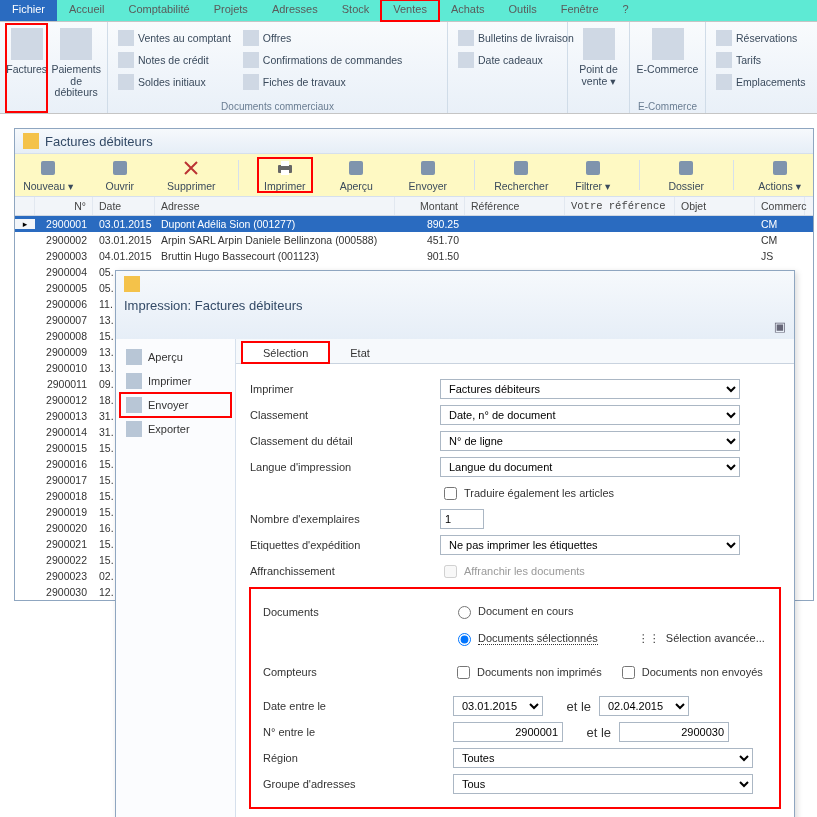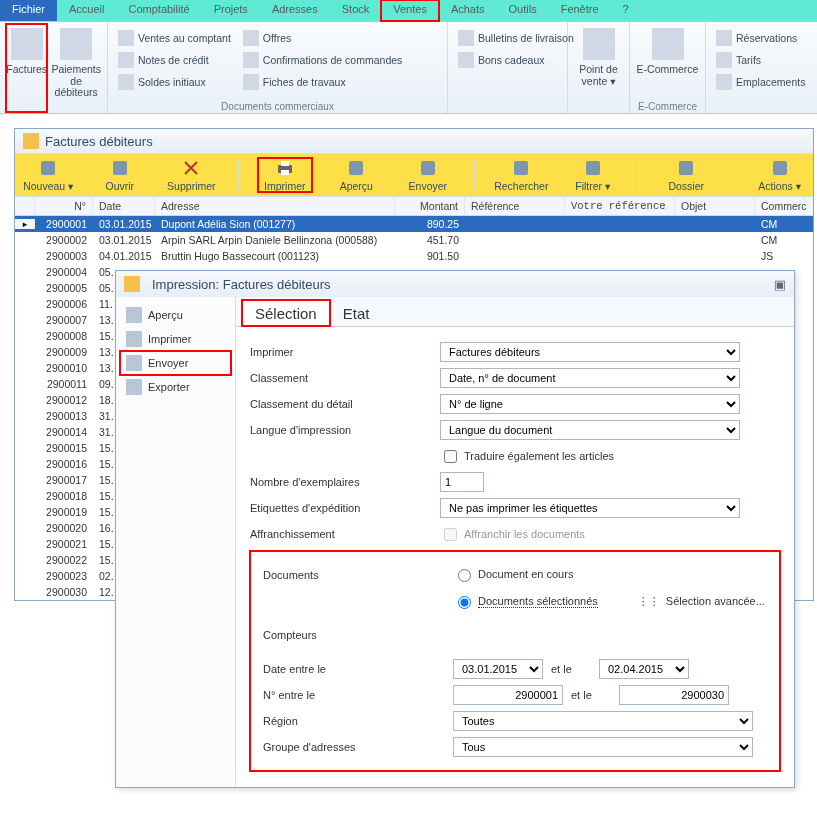--- a/index.html
+++ b/index.html
@@ -26,21 +26,21 @@
 
   
   .workspace { padding: 14px 0 0 14px; }
 
   
   .window { border: 1px solid #8fa6c0; background: #fff; width: 800px; }
   .window-title { background: linear-gradient(#f6f9fc,#e6eef7); padding: 4px 8px; font-size: 13px; color: #334a66; display: flex; align-items: center; gap: 6px; }
   .window-title .ico { width: 16px; height: 16px; background: #f4c24a; display: inline-block; }
 
   
-  .toolbar { display: flex; background: #fde047; border-top: 1px solid #d6e0ec; border-bottom: 1px solid #d6e0ec; padding: 4px 6px; gap: 17px; }
+  .toolbar { display: flex; background: #fef9c3; border-top: 1px solid #d6e0ec; border-bottom: 1px solid #d6e0ec; padding: 4px 6px; gap: 17px; }
   .tbtn { display: flex; flex-direction: column; align-items: center; width: 60px; cursor: pointer; gap: 2px; }
   .tbtn .ico { width: 20px; height: 20px; display: inline-block; }
   .tbtn .lbl { font-size: 10.5px; color: #3a4a5c; }
   .tsep { width: 1px; background: #d6e0ec; margin: 2px 2px; }
 
   
   .grid-head { display: flex; background: #f2f5f9; border-bottom: 1px solid #d0d8e2; font-size: 10.5px; color: #444; }
   .grid-head > div { padding: 3px 6px; border-right: 1px solid #e2e8f0; }
   .grid-body { max-height: 560px; overflow: hidden; position: relative; }
   .grid-row { display: flex; font-size: 10.5px; padding: 0; height: 16px; align-items: center; }
@@ -53,45 +53,45 @@
   .col-date { width: 62px; }
   .col-addr { width: 240px; }
   .col-mont { width: 70px; text-align: right; }
   .col-ref  { width: 100px; }
   .col-vref { width: 110px; font-family: Liberation Mono, monospace; }
   .col-obj  { width: 80px; }
   .col-com  { width: 50px; }
 
   
   .dialog { position: absolute; left: 115px; top: 270px; width: 680px; border: 1px solid #8fa6c0; background: #fff; box-shadow: 2px 2px 6px rgba(0,0,0,.15); }
-  .dialog-title { background: linear-gradient(#f6f9fc,#e6eef7); padding: 5px 8px; font-size: 13px; color: #334a66; display: flex; align-items: center; gap: 12px; }
+  .dialog-title { background: linear-gradient(#f6f9fc,#e6eef7); padding: 5px 8px; font-size: 13px; color: #334a66; display: flex; align-items: flex-start; gap: 6px; flex-direction: column; }
   .dialog-title .ico { width: 16px; height: 16px; background: #f4c24a; display: inline-block; }
   .dialog-title .close { margin-left: auto; color: #667; cursor: pointer; font-size: 13px; }
   .dialog-body { display: flex; }
   .dialog-side { width: 120px; background: #fbfcfe; border-right: 1px solid #d6e0ec; padding: 6px 4px; }
   .side-item { display: flex; align-items: center; gap: 6px; padding: 4px 6px; cursor: pointer; font-size: 11px; color: #333; }
   .side-item .ico { width: 16px; height: 16px; background: #b8c6d6; display: inline-block; }
 
   .dialog-main { flex: 1; padding: 0; }
   .tabs { display: flex; border-bottom: 1px solid #c9d3df; background: #f6f9fc; padding-left: 6px; }
-  .tab { padding: 4px 12px; border: 1px solid transparent; border-bottom: none; margin-top: 3px; cursor: pointer; font-size: 15px; }
+  .tab { padding: 4px 20px; border: 1px solid transparent; border-bottom: none; margin-top: 3px; cursor: pointer; font-size: 11px; }
   .tab.active { background: #fff; border-color: #c9d3df; }
 
   .form { padding: 12px 14px 16px 14px; }
   .frow { display: flex; align-items: center; height: 26px; }
   .flabel { width: 190px; font-size: 11px; color: #333; }
   .fcontrol { flex: 1; }
   select, input[type=text] { height: 20px; border: 1px solid #abb7c4; padding: 0 4px; font-size: 11px; background: #fff; }
   select { width: 300px; }
   .spin { width: 44px; }
   .chk { display: inline-flex; align-items: center; gap: 4px; font-size: 11px; color: #333; }
   .radio { display: inline-flex; align-items: center; gap: 4px; font-size: 11px; color: #333; }
 
   .section-box { border: 1px solid #d0d8e2; padding: 10px 12px; margin-top: 4px; }
-  .between-label { display: inline-block; width: 40px; text-align: left; font-size: 11px; }
+  .between-label { display: inline-block; width: 40px; text-align: right; font-size: 13px; }
   .date-input { width: 90px; }
   .num-input { width: 110px; text-align: right; }
 
   .dotted { border-bottom: 1px dotted #333; }
 
   .ico-svg { display: block; }
   .icon-generic { fill: #7f94ad; }
   .icon-x { stroke: #b33; stroke-width: 2; fill: none; }
   .icon-printer { fill: #666; }
 </style>
@@ -160,21 +160,21 @@
   </div>
   <div class="ribbon-group" style="width:120px">
     <div class="ribbon-items">
         <div class="rbtn-list" id="rg3list">
           <div class="rbtn-small">
             <span class="ico"></span>
             <span class="lbl">Bulletins de livraison</span>
           </div>
           <div class="rbtn-small">
             <span class="ico"></span>
-            <span class="lbl">Bons cadeaux</span>
+            <span class="lbl">Date cadeaux</span>
           </div>
         </div>
       </div>
   </div>
   <div class="ribbon-group" style="width:62px">
     <div class="ribbon-items" id="rg4big">
         <div class="rbtn-big">
           <span class="ico"></span>
           <span class="lbl">Point de<br>vente ▾</span>
         </div>
@@ -654,20 +654,30 @@
                   <span class="dotted">Documents sélectionnés</span>
                 </label>
               <span style="display:inline-flex;align-items:center;gap:6px;cursor:pointer">
                   <span>⋮⋮</span>
                   <span>Sélection avancée...</span>
                 </span>
             </div>
           </div>
           <div class="frow" style="margin-top:8px">
             <div class="flabel">Compteurs</div>
+            <div class="fcontrol" style="display:flex;gap:16px">
+              <label class="chk">
+                  <input type="checkbox" style="">
+                  <span>Documents non imprimés</span>
+                </label>
+              <label class="chk">
+                  <input type="checkbox" style="">
+                  <span>Documents non envoyés</span>
+                </label>
+            </div>
           </div>
           <div class="frow" style="margin-top:8px">
             <div class="flabel">Date entre le</div>
             <div class="fcontrol" style="display:flex;align-items:center;gap:8px">
               <select class="date-input"><option>03.01.2015</option></select>
               <span class="between-label">et le</span>
               <select class="date-input"><option>02.04.2015</option></select>
             </div>
           </div>
           <div class="frow">

